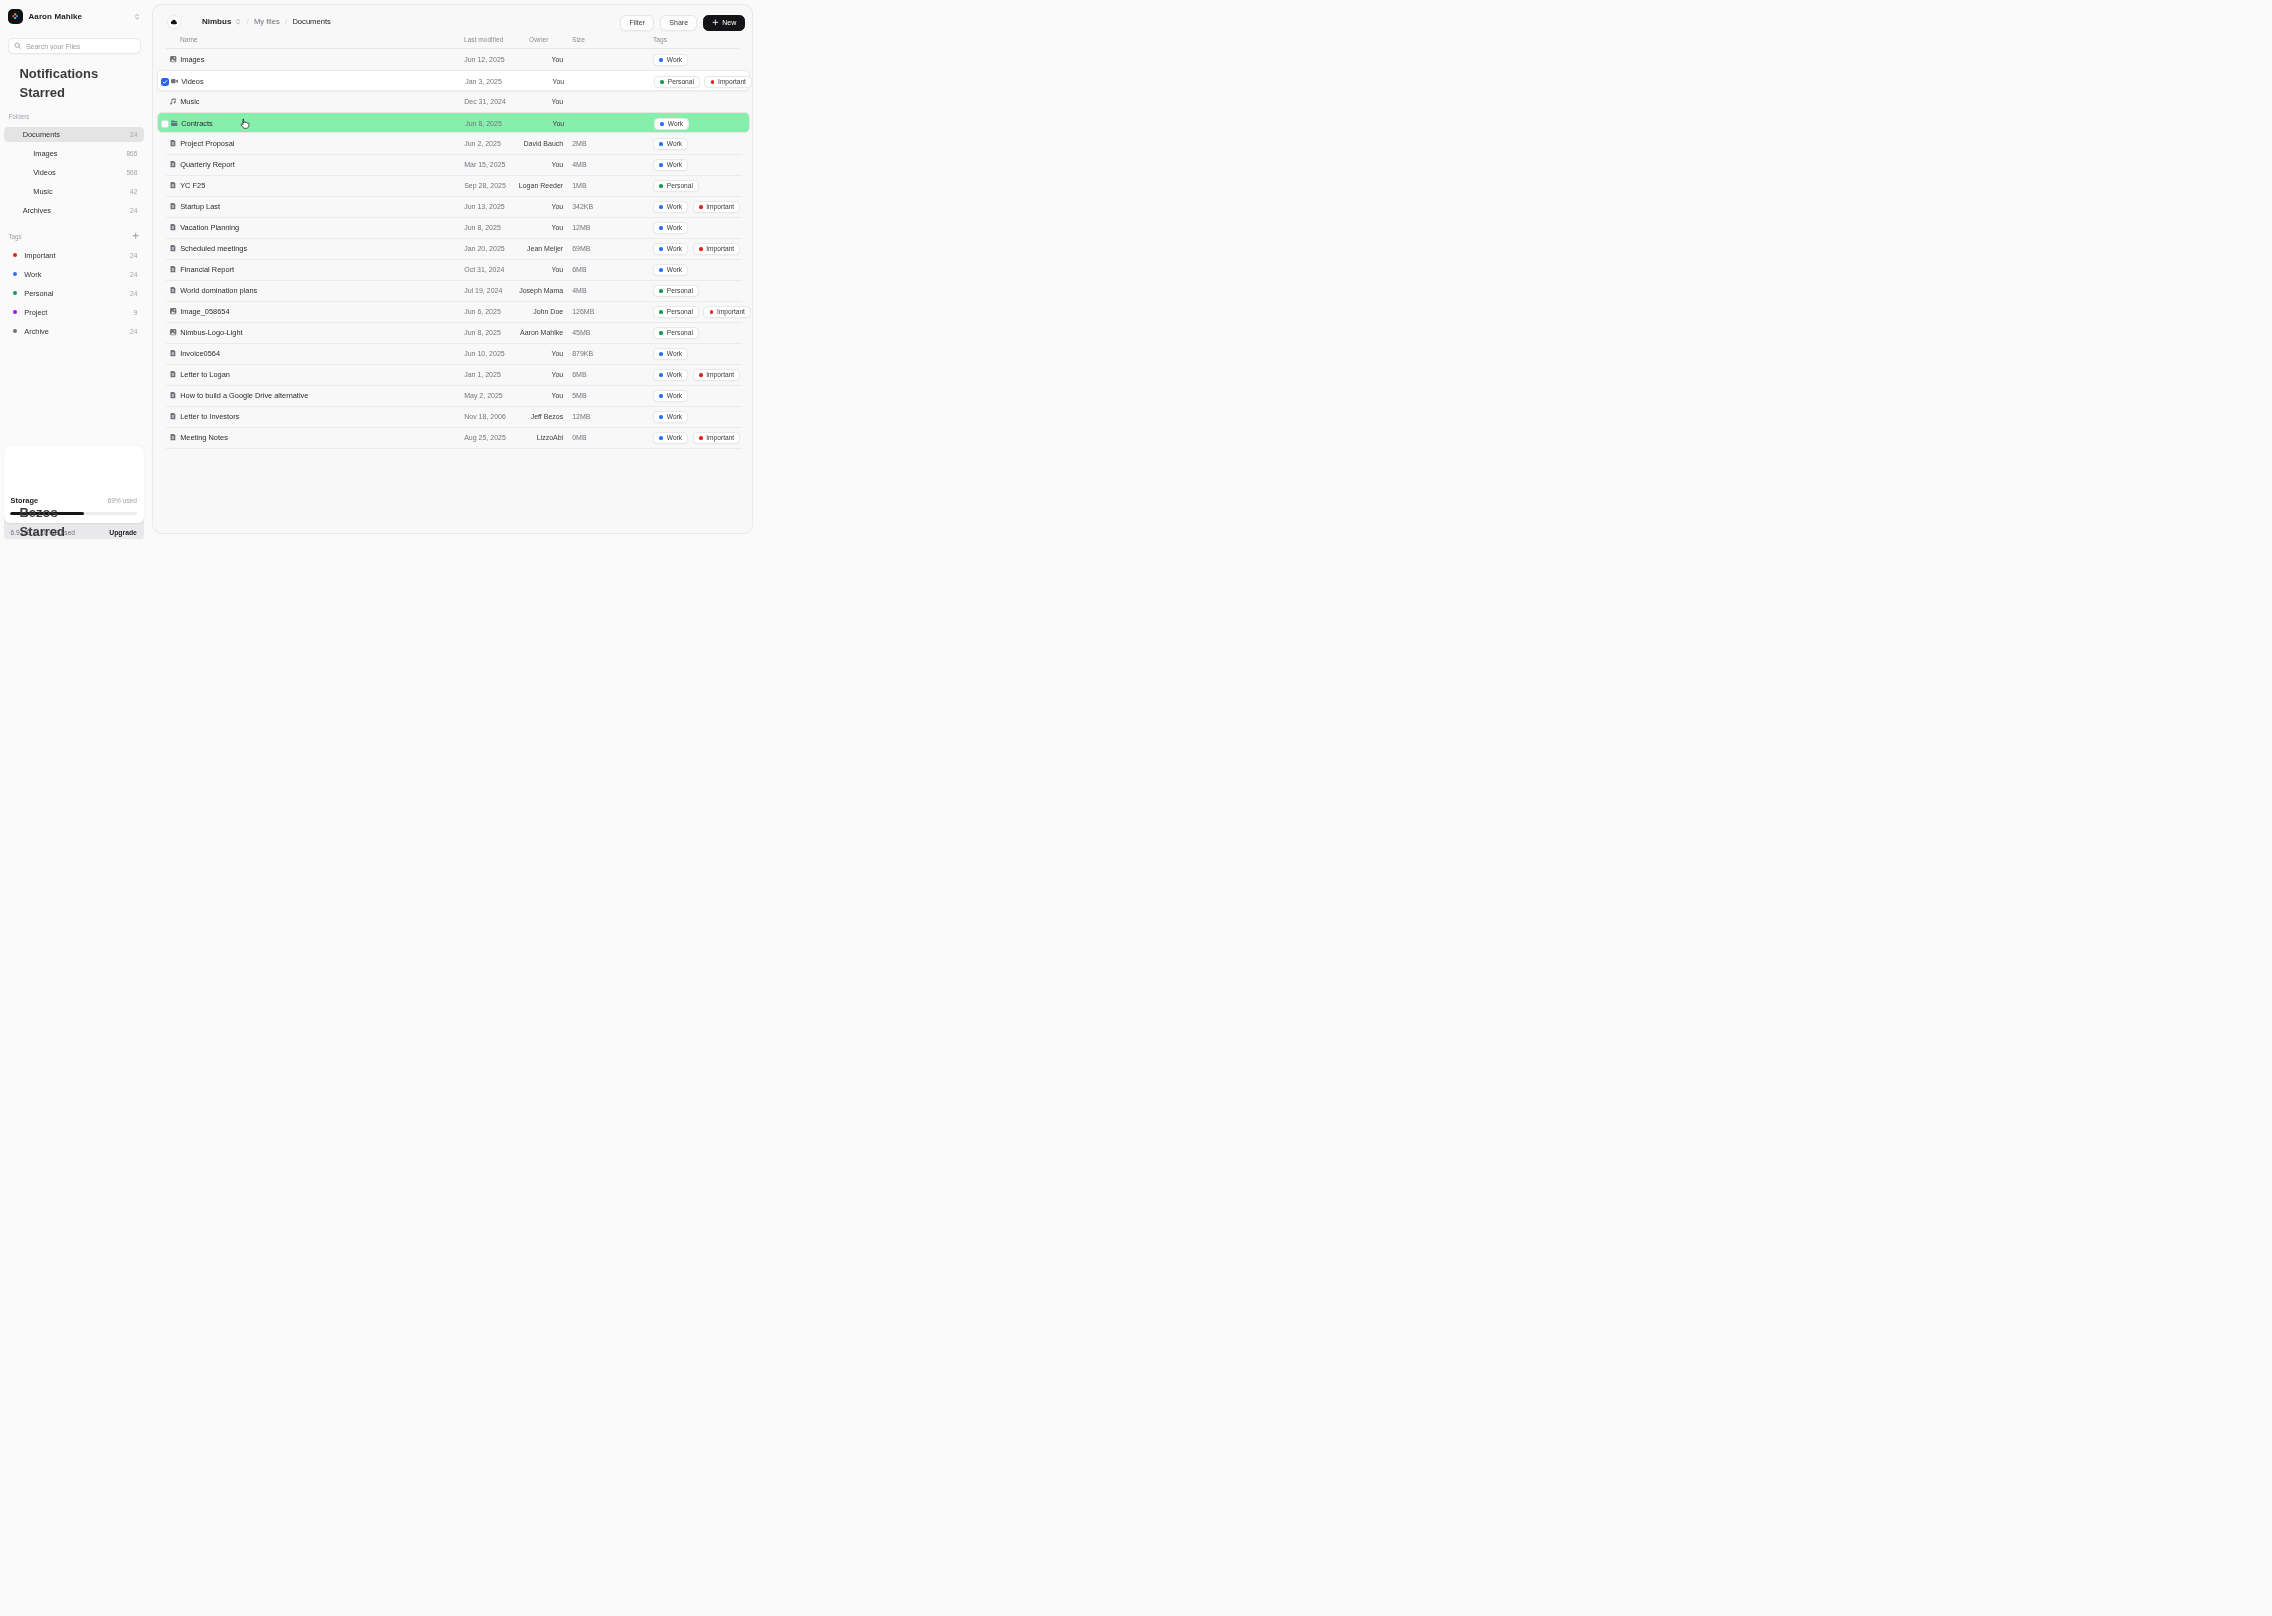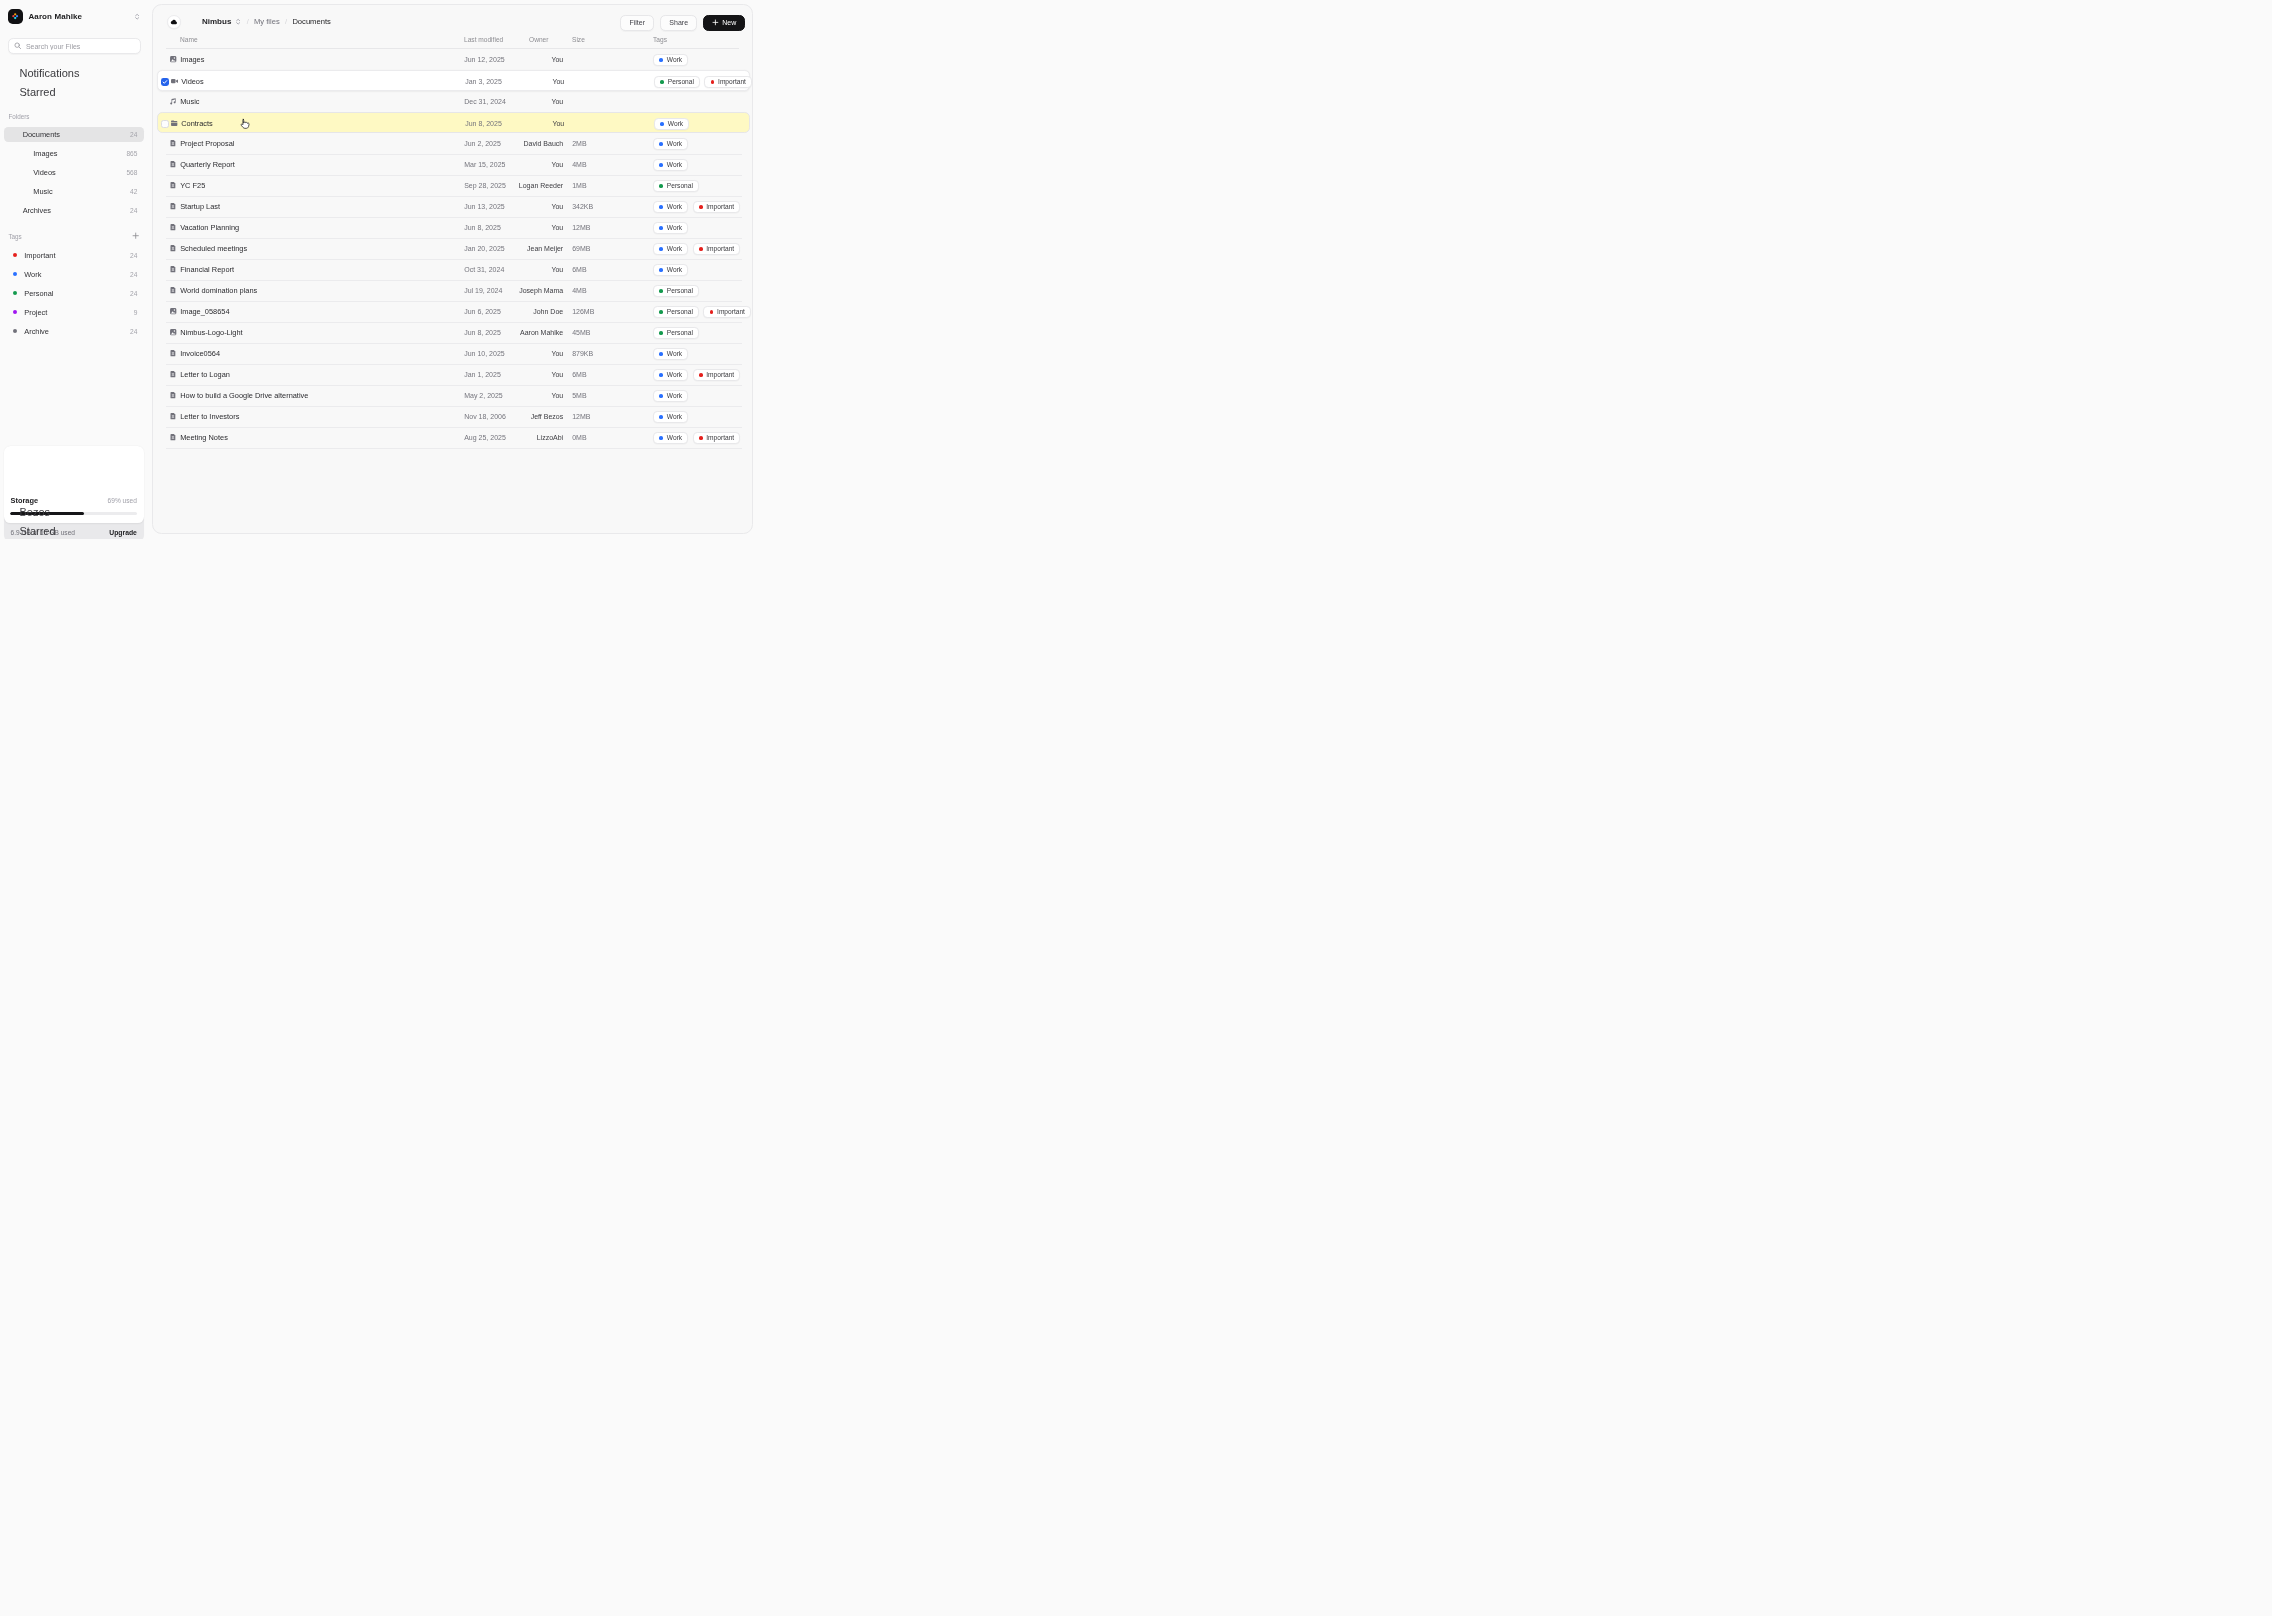--- a/index.html
+++ b/index.html
@@ -11,21 +11,21 @@
   .user-row { position:absolute; left:8px; top:8.4px; right:8px; height:16px; display:flex; align-items:center; cursor:pointer; }
   .avatar { width:14.7px; height:14.7px; border-radius:4.7px; background:#111113; display:flex; align-items:center; justify-content:center; flex:0 0 14.7px; }
   .user-name { margin-left:5.8px; font-size:8px; font-weight:700; color:#1c1c1e; letter-spacing:0.1px; flex:1; }
   .updown { color:#a1a1aa; display:flex; }
 
   .searchbox { position:absolute; left:8px; top:38px; width:133px; height:16.3px; background:#fff; border:0.5px solid #e9e9eb; border-radius:5.3px; display:flex; align-items:center; padding:0 5.3px; box-shadow:0 0.5px 1.1px rgba(0,0,0,.03); }
   .searchbox input { border:none; outline:none; background:transparent; font-family:inherit; font-size:7px; color:#3f3f46; margin-left:4.2px; width:105px; }
   .searchbox input::placeholder { color:#9c9ca3; }
 
   .nav-item { position:absolute; left:3.7px; width:140px; height:16px; display:flex; align-items:center; padding-left:9px; border-radius:4.2px; cursor:pointer; }
-  .nav-item .lbl { margin-left:6.8px; font-size:11px; font-weight:400; color:#3a3a3e; }
+  .nav-item .lbl { margin-left:6.8px; font-size:13px; font-weight:700; color:#3a3a3e; }
 
   .section-label { position:absolute; left:8.4px; font-size:6.3px; color:#a1a1aa; font-weight:500; }
   .plus-btn { position:absolute; right:8.4px; color:#8e8e93; cursor:pointer; display:flex; }
 
   .tree-item { position:absolute; left:3.7px; width:140px; height:14.7px; display:flex; align-items:center; border-radius:4.2px; cursor:pointer; font-size:7.4px; }
   .tree-item.active { background:#e4e4e5; }
   .tree-item .chev { width:6.3px; display:flex; color:#8e8e93; }
   .tree-item .ficon { display:flex; margin-right:5.3px; }
   .tree-item .lbl { color:#2f2f33; font-weight:500; flex:1; }
   .tree-item .cnt { font-size:6.6px; color:#a4a4ab; margin-right:6.3px; font-weight:400; }
@@ -66,21 +66,21 @@
 
   .thead { position:absolute; left:0; top:30.5px; width:100%; height:9.5px; font-size:6.6px; color:#8e8e93; }
   .thead span { position:absolute; cursor:pointer; }
   .th-name { left:27px; } .th-mod { left:311px; } .th-owner { left:376px; } .th-size { left:419px; } .th-tags { left:500px; }
   .thead-line { position:absolute; left:12.6px; right:12.6px; top:43px; height:0.5px; background:#e7e7e9; }
 
   .rows { position:absolute; left:4.2px; top:44px; width:593px; }
   .row { position:relative; height:21px; }
   .row .sep { position:absolute; left:8.4px; right:8.4px; bottom:0; height:0.5px; background:#ebebed; }
   .row.selected { background:#fff; border:0.5px solid #ebebed; border-radius:5.3px; box-shadow:0 0.5px 1.6px rgba(0,0,0,.05); }
-  .row.hover { background:#fef9c3; border:0.5px solid #e6e6e8; border-radius:5.3px; }
+  .row.hover { background:#86efac; border:0.5px solid #e6e6e8; border-radius:5.3px; }
   .cell { position:absolute; top:0; height:21px; display:flex; align-items:center; }
   .c-check { left:3.2px; }
   .checkbox { width:8px; height:8px; border-radius:2.4px; }
   .checkbox.checked { background:#2563eb; display:flex; align-items:center; justify-content:center; }
   .checkbox.empty { background:#fdfdfd; border:0.8px solid #dcdce0; }
   .c-icon { left:12px; color:#737379; }
   .c-name { left:23px; font-size:7.4px; font-weight:500; color:#2b2b2f; }
   .c-date { left:307px; font-size:7px; color:#74747c; }
   .c-owner { left:358px; width:48px; justify-content:flex-end; font-size:7px; font-weight:500; color:#3c3c41; }
   .c-size { left:415px; font-size:7px; color:#74747c; }

